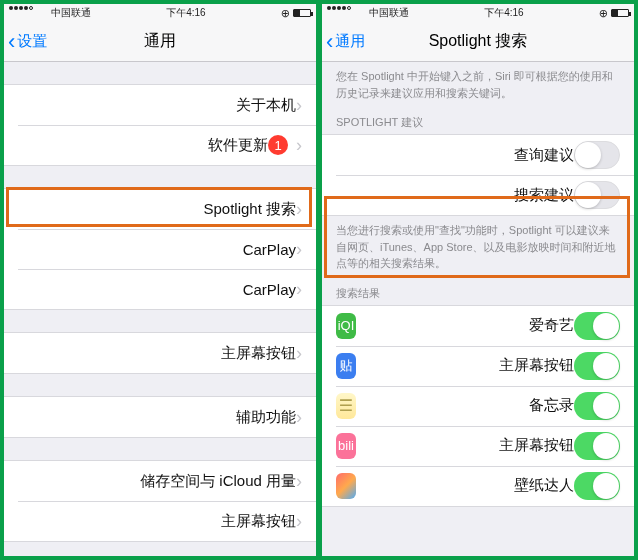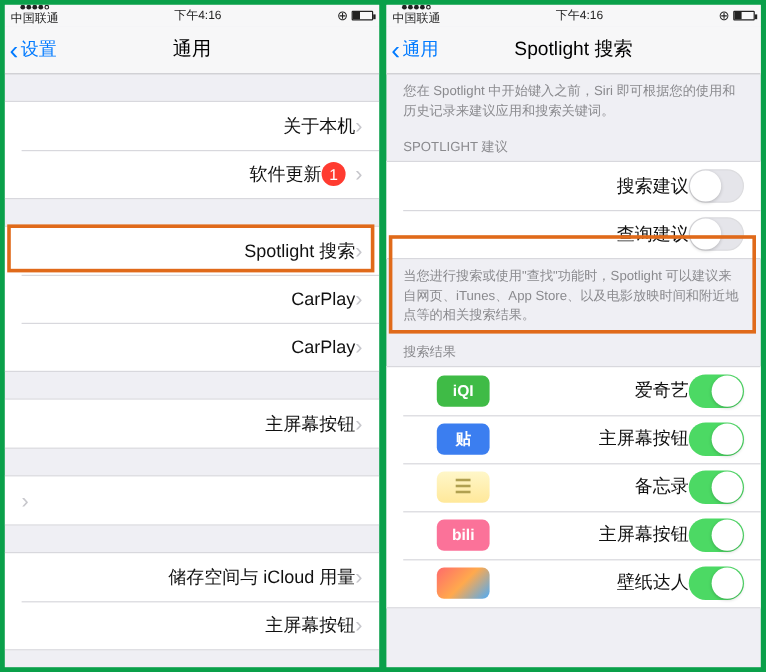--- a/index.html
+++ b/index.html
@@ -1,42 +1,42 @@
 <!DOCTYPE html>
 <html><head>
 <meta charset="utf-8">
 <style>
   * { box-sizing: border-box; margin: 0; padding: 0; font-family: -apple-system, "Helvetica Neue", Arial, sans-serif; }
   body { background: #0aa04a; width: 638px; height: 560px; overflow: hidden; }
   .wrap { display: flex; gap: 6px; padding: 4px; }
   .phone { background: #efeff4; width: 312px; height: 552px; position: relative; overflow: hidden; }
   .phone.right { width: 312px; }
   .status { height: 18px; background: #f7f7f8; display: flex; align-items: center; justify-content: space-between; padding: 0 5px; font-size: 10px; color: #222; }
-  .status .sig { display: flex; align-items: center; gap: 0; flex-direction: column; }
+  .status .sig { display: flex; gap: 18px; }
   .dots { display: flex; gap: 1px; }
   .dot { width: 4px; height: 4px; border-radius: 50%; background: #222; }
   .dot.empty { background: transparent; border: 0.5px solid #222; }
   .status .bat { display: flex; align-items: center; gap: 3px; }
   .bat-icon { width: 18px; height: 8px; border: 1px solid #222; border-radius: 1px; position: relative; }
   .bat-icon::after { content: ""; position: absolute; right: -3px; top: 2px; width: 2px; height: 4px; background: #222; }
   .bat-icon .fill { height: 100%; width: 35%; background: #222; }
   .plus-icon { font-size: 11px; }
   .nav { height: 40px; background: #f7f7f8; border-bottom: 0.5px solid #c8c7cc; display: flex; align-items: center; position: relative; }
   .nav .back { color: #007aff; font-size: 15px; display: flex; align-items: center; padding-left: 4px; cursor: pointer; }
   .nav .back .chev { font-size: 22px; line-height: 1; margin-right: 2px; }
   .nav .title { position: absolute; left: 0; right: 0; text-align: center; font-size: 16px; font-weight: 500; pointer-events: none; }
   .list { }
   .group { margin-top: 22px; background: #fff; border-top: 0.5px solid #d8d8dd; border-bottom: 0.5px solid #d8d8dd; text-align: right; }
   .group.tight { margin-top: 0; }
   .row { height: 40px; display: flex; align-items: center; padding: 0 14px 0 14px; position: relative; cursor: pointer; }
   .row + .row::before { content: ""; position: absolute; left: 14px; right: 0; top: 0; height: 0.5px; background: #d8d8dd; }
   .row .label { font-size: 15px; color: #111; flex: 1; }
   .row .chev { color: #c7c7cc; font-size: 18px; }
   .row .badge { width: 20px; height: 20px; border-radius: 50%; background: #ff3b30; color: #fff; font-size: 13px; display: flex; align-items: center; justify-content: center; margin-right: 8px; }
-  .row .icon { width: 44px; height: 26px; border-radius: 6px; margin-right: 10px; display: flex; align-items: center; justify-content: center; font-size: 13px; font-weight: bold; color: #fff; margin-left: 28px; }
+  .row .icon { width: 20px; height: 26px; border-radius: 6px; margin-right: 10px; display: flex; align-items: center; justify-content: center; font-size: 13px; font-weight: normal; color: #fff; }
   .footer-note { font-size: 11px; color: #8a8a8e; padding: 6px 14px 0 14px; line-height: 1.5; }
   .header-note { font-size: 11px; color: #8a8a8e; padding: 14px 14px 4px 14px; }
   .toggle { width: 46px; height: 28px; border-radius: 14px; position: relative; }
   .toggle.on { background: #4cd964; }
   .toggle.off { background: #e5e5ea; border: 1px solid #dcdcdf; }
   .toggle .knob { width: 26px; height: 26px; border-radius: 50%; background: #fff; box-shadow: 0 1px 3px rgba(0,0,0,.2); position: absolute; top: 1px; }
   .toggle.on .knob { right: 1px; }
   .toggle.off .knob { left: 0px; top: 0px; }
   .hl { position: absolute; border: 3px solid #e06a1a; pointer-events: none; }
 </style>
@@ -103,20 +103,21 @@
 
       <div class="group">
         <div class="row">
           <span class="label">主屏幕按钮</span>
           <span class="chev">›</span>
         </div>
       </div>
 
       <div class="group">
         <div class="row">
+          <span class="label">辅助功能</span>
           <span class="chev">›</span>
         </div>
       </div>
 
       <div class="group">
         <div class="row">
           <span class="label">储存空间与 iCloud 用量</span>
           <span class="chev">›</span>
         </div>
         <div class="row">
@@ -156,27 +157,27 @@
       </div>
       <div class="title">Spotlight 搜索</div>
     </div>
 
     <div class="list">
       <div class="footer-note">您在 Spotlight 中开始键入之前，Siri 即可根据您的使用和历史记录来建议应用和搜索关键词。</div>
 
       <div class="header-note">SPOTLIGHT 建议</div>
       <div class="group tight">
         <div class="row">
+          <span class="label">查询建议</span>
+          <div class="toggle off">
+              <div class="knob"></div>
+            </div>
+        </div>
+        <div class="row">
           <span class="label">搜索建议</span>
-          <div class="toggle off">
-              <div class="knob"></div>
-            </div>
-        </div>
-        <div class="row">
-          <span class="label">查询建议</span>
           <div class="toggle off">
               <div class="knob"></div>
             </div>
         </div>
       </div>
       <div class="footer-note">当您进行搜索或使用"查找"功能时，Spotlight 可以建议来自网页、iTunes、App Store、以及电影放映时间和附近地点等的相关搜索结果。</div>
 
       <div class="header-note">搜索结果</div>
       <div class="group tight">
         <div class="row">

